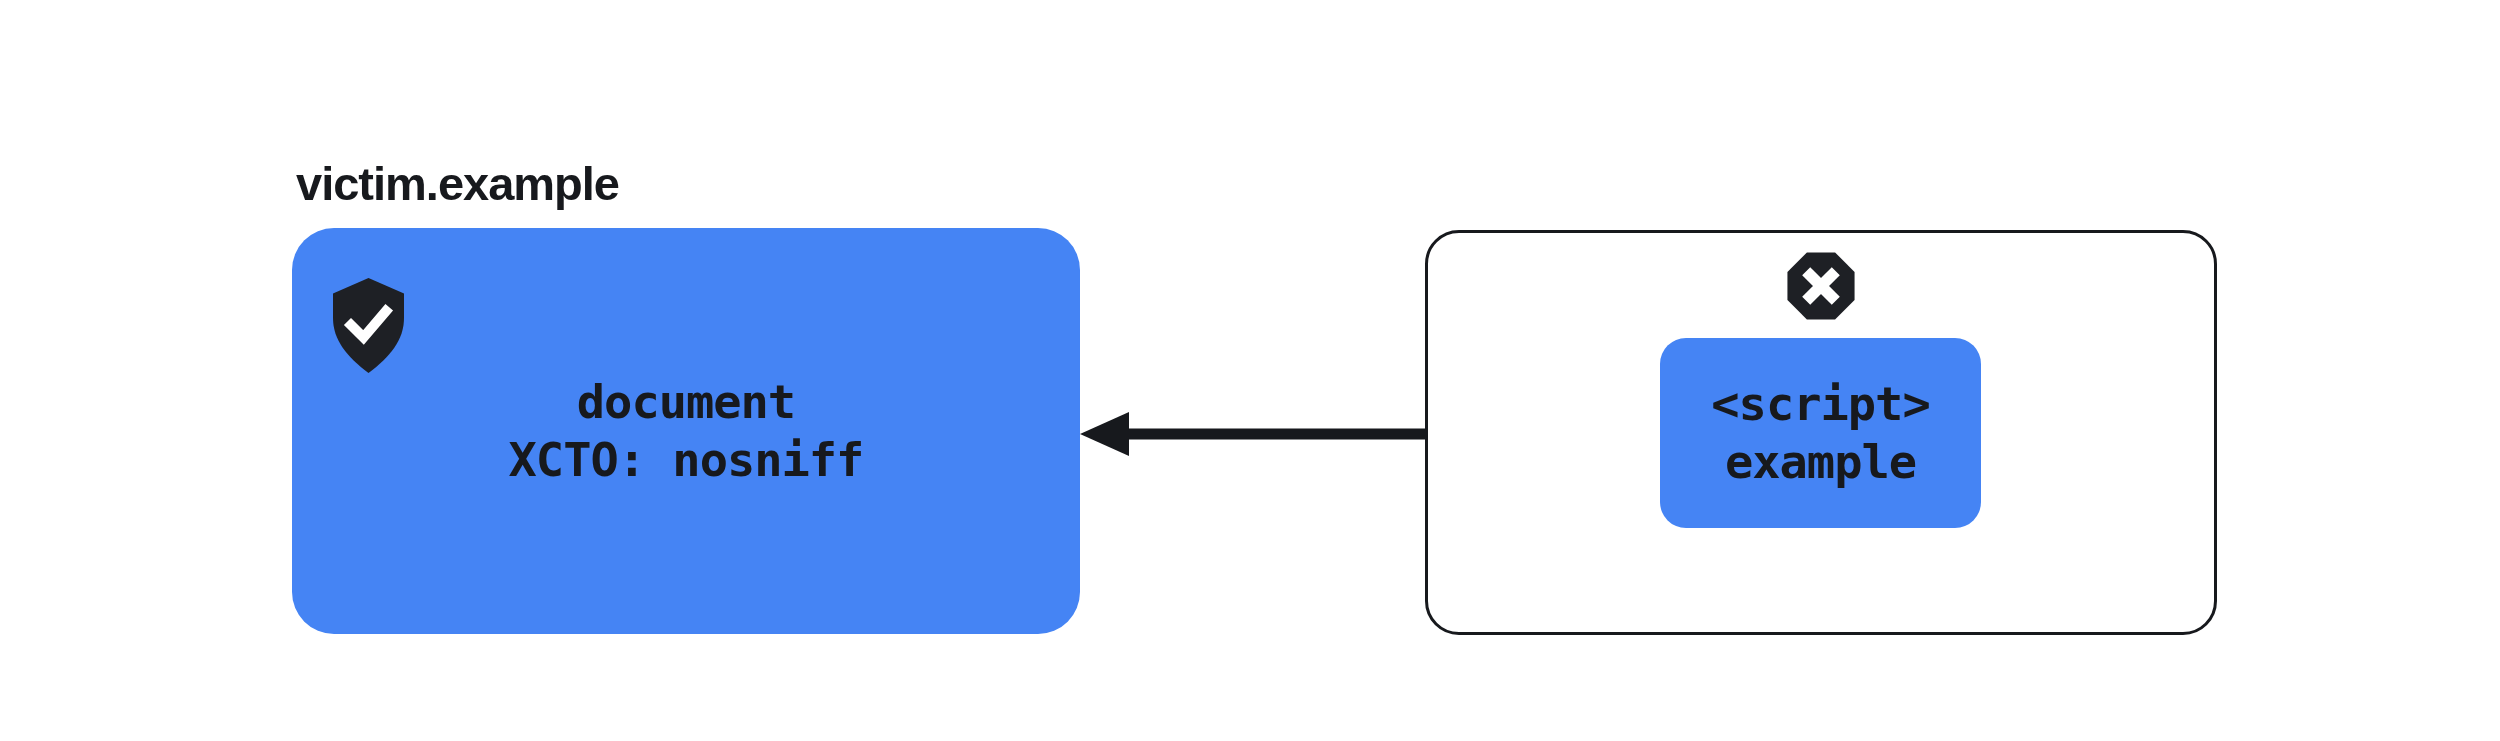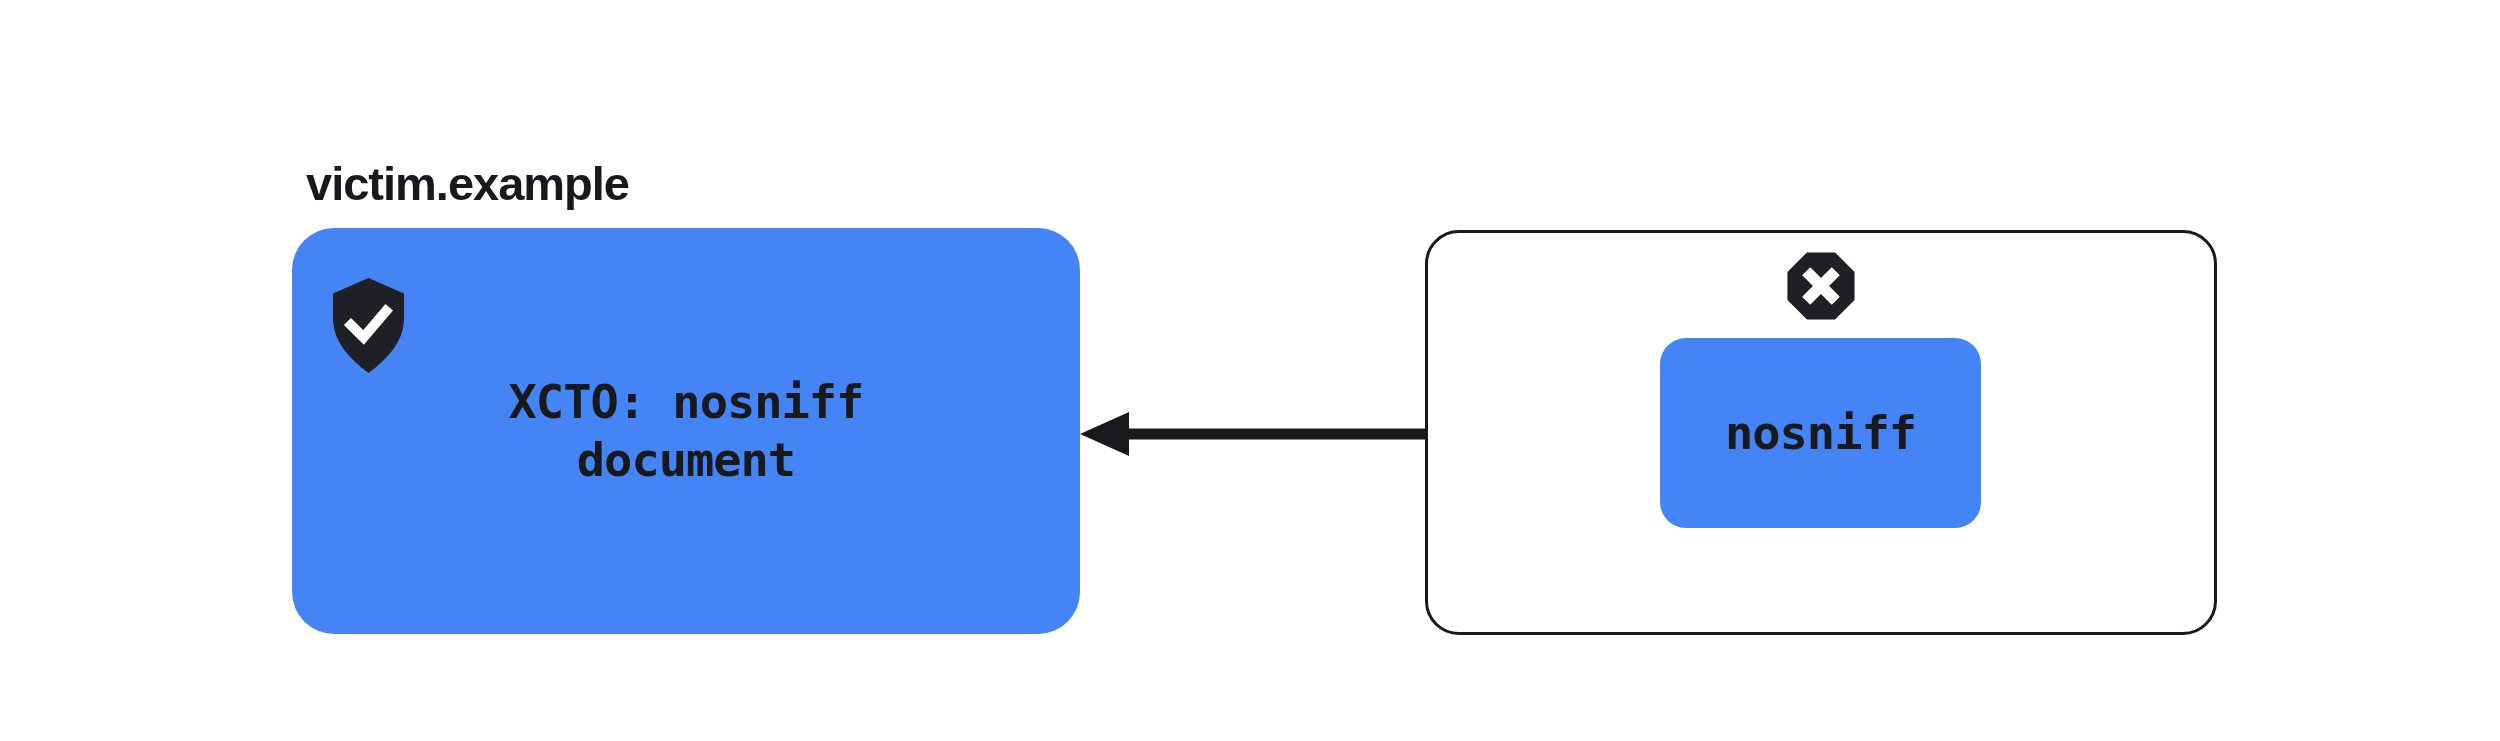--- a/index.html
+++ b/index.html
@@ -20,21 +20,21 @@
   .site-label{
     position:absolute;
     font-family:"Liberation Sans", sans-serif;
     font-weight:bold;
     font-size:47px;
     line-height:52px;
     letter-spacing:-1px;
     color:var(--ink);
     white-space:nowrap;
   }
-  .victim-label{left:306px;top:158px;}
+  .victim-label{left:296px;top:158px;}
   .attacker-label{left:1432px;top:158px;}
 
   .victim-box{
     position:absolute;
     left:292px;top:228px;
     width:788px;height:406px;
     background:var(--box-blue);
     border-radius:42px;
     display:flex;align-items:center;justify-content:center;
   }
@@ -89,38 +89,39 @@
   <div class="site-label victim-label">victim.example</div>
 
   <div class="victim-box">
     <span class="shield-icon">
       <svg width="77" height="95" viewBox="0 0 77 95" xmlns="http://www.w3.org/2000/svg">
         <path d="M38.5 0 L74 15.5 V40 C74 62 60 79 38.5 95 C17 79 3 62 3 40 V15.5 Z" style="fill:var(--icon-dark)"></path>
         <path d="M21 47 L33.5 59.5 L56 33" style="stroke:var(--icon-glyph-white)" stroke-width="10" fill="none" stroke-linecap="square" stroke-linejoin="miter"></path>
       </svg>
     </span>
     <div>
+      <div class="mono-text">document</div>
       <div class="mono-text">XCTO: nosniff</div>
-      <div class="mono-text">document</div>
     </div>
   </div>
 
   <svg class="arrow-svg" viewBox="0 0 590 60" xmlns="http://www.w3.org/2000/svg">
     <line x1="48" y1="30" x2="585" y2="30" style="stroke:var(--ink)" stroke-width="11"></line>
     <polygon points="5,30 54,8 54,52" style="fill:var(--ink)"></polygon>
   </svg>
 
 
   <div class="attacker-box">
     <span class="octagon-icon">
       <svg width="76" height="76" viewBox="0 0 24 24" xmlns="http://www.w3.org/2000/svg">
         <polygon points="7.55,1.4 16.45,1.4 22.6,7.55 22.6,16.45 16.45,22.6 7.55,22.6 1.4,16.45 1.4,7.55" style="fill:var(--icon-dark)"></polygon>
         <path d="M8.6 8.6 L15.4 15.4 M15.4 8.6 L8.6 15.4" style="stroke:var(--icon-glyph-white)" stroke-width="3.6" fill="none" stroke-linecap="square"></path>
       </svg>
     </span>
     <div class="script-box">
       <div>
-        <div class="mono-text">nosniff</div>
+        <div class="mono-text">&lt;script&gt;</div>
+        <div class="mono-text">example</div>
       </div>
     </div>
   </div>
 
 </div>
 
 </body></html>

